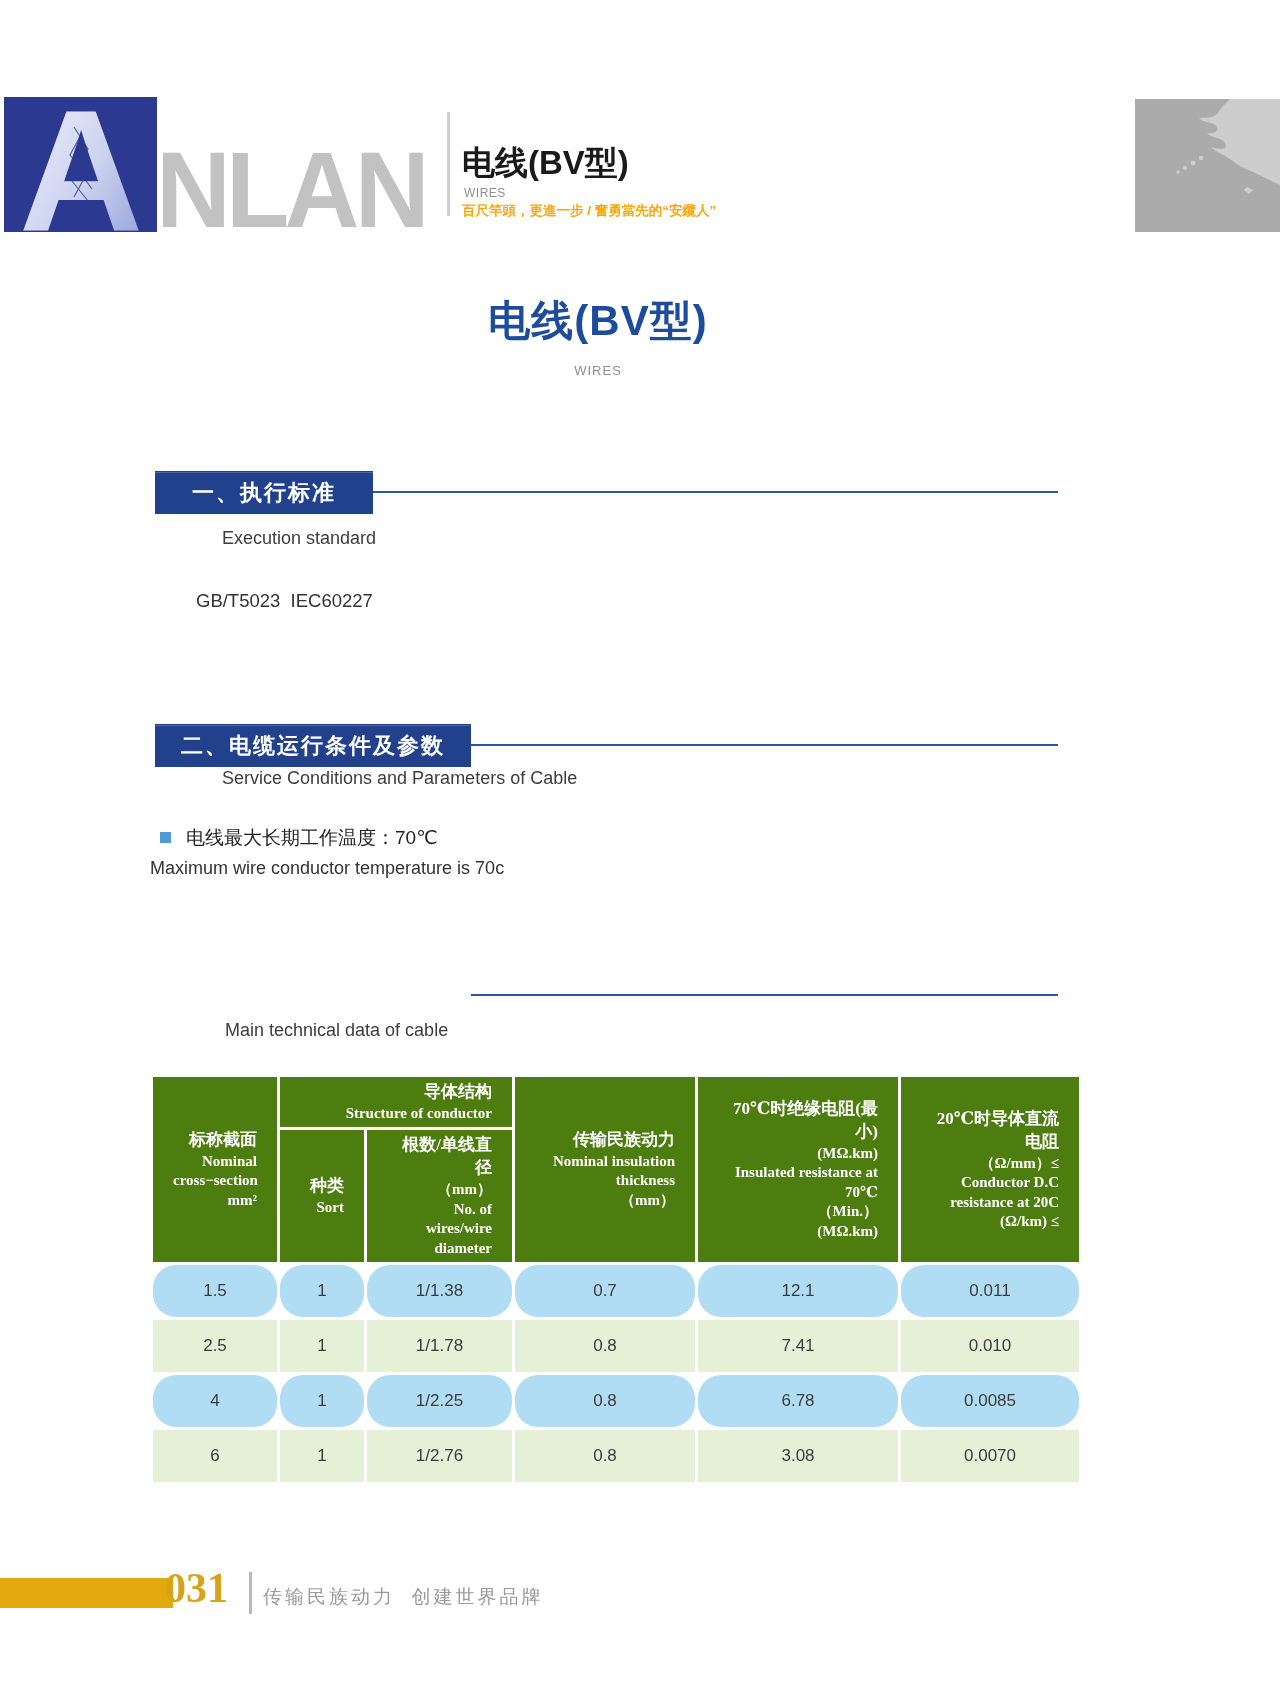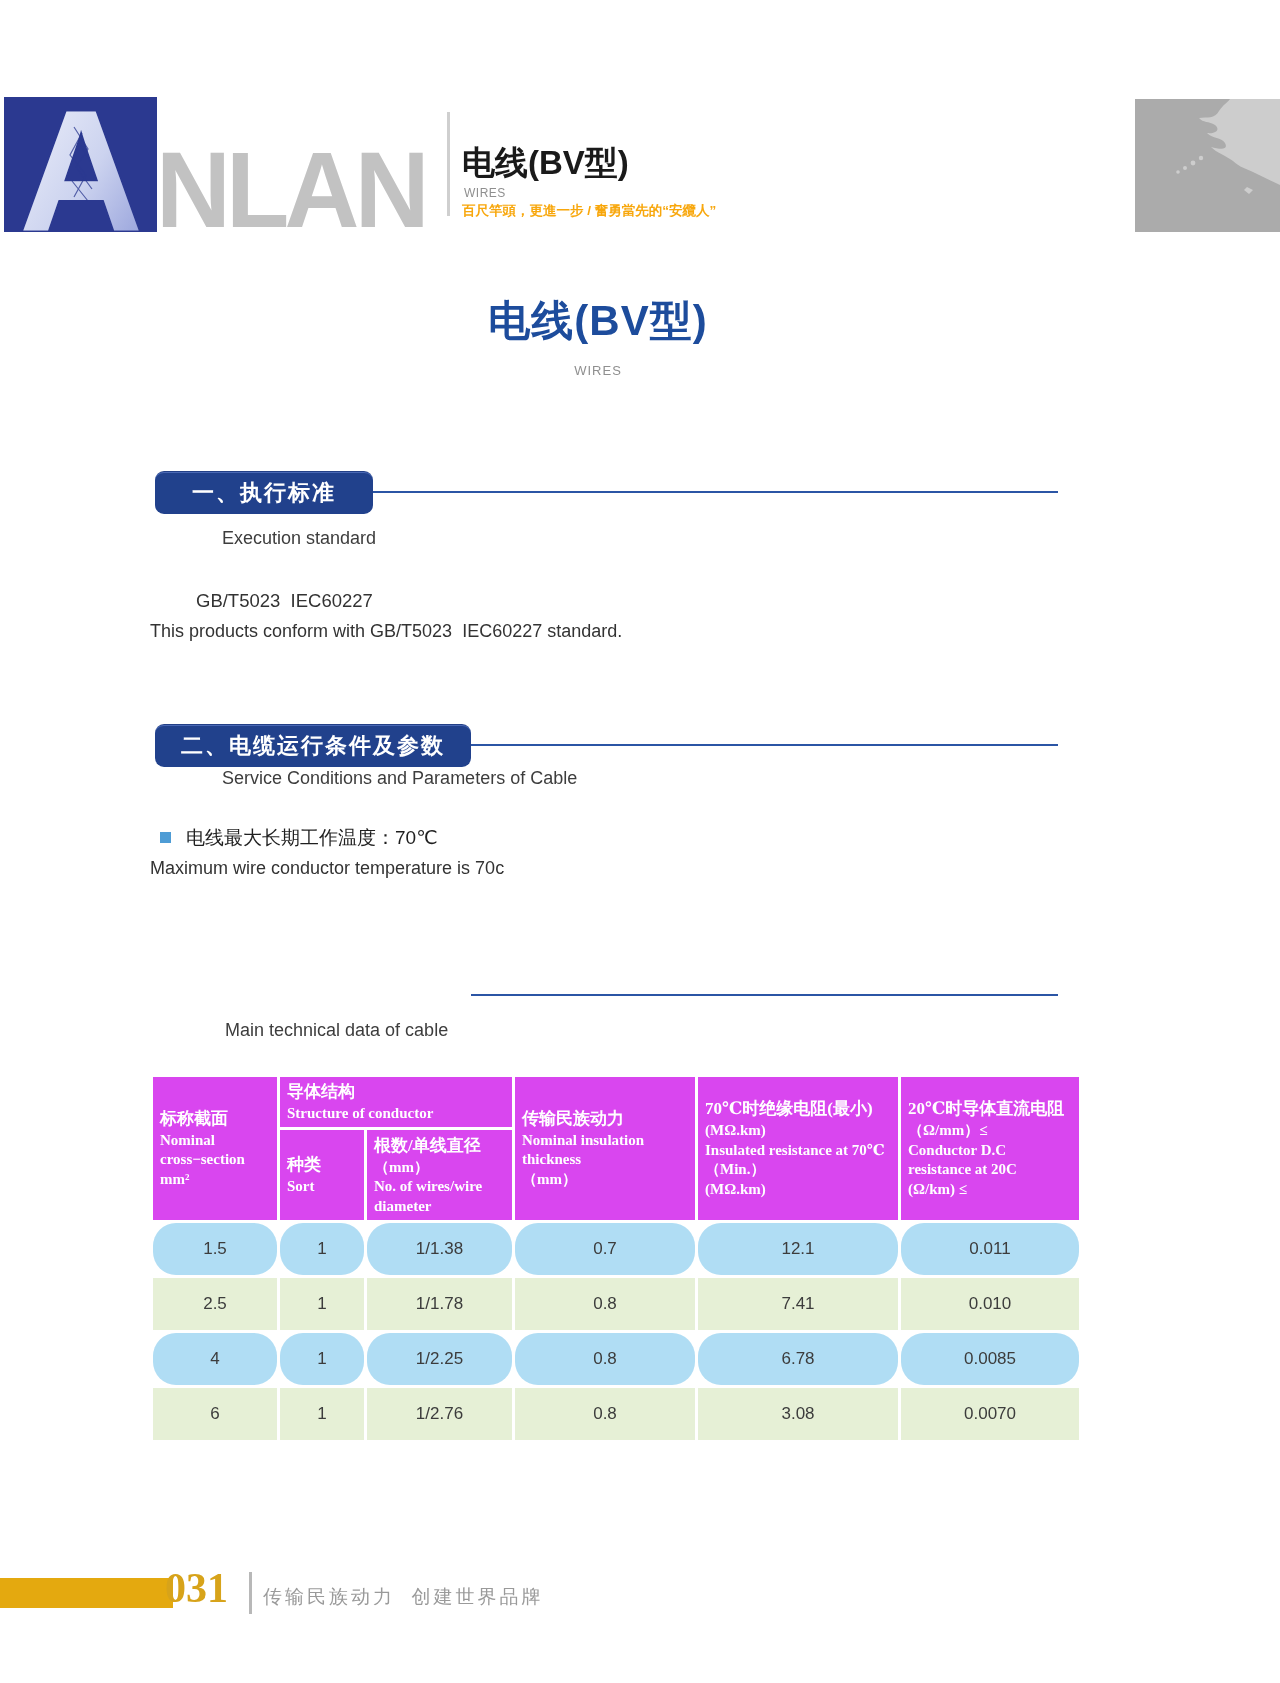--- a/index.html
+++ b/index.html
@@ -24,37 +24,37 @@
   
   .title-wrap{left:0;top:293px;width:1196px;text-align:center;}
   .main-title{font-size:42px;font-weight:bold;color:#1D4C9C;letter-spacing:1px;}
   .main-sub{margin-top:14px;font-size:13px;color:#8f8f8f;letter-spacing:1px;}
 
   
   .banner{
     left:155px;height:42px;background:#21418C;color:#ffffff;
     font-size:22px;font-weight:bold;letter-spacing:2px;
     display:flex;align-items:center;justify-content:center;
-    border-top:1px solid #50433c10;box-shadow:inset 0 1px 0 #4a69b5;border-radius:9px;
+    border-top:1px solid #50433c10;box-shadow:inset 0 1px 0 #4a69b5;
   }
   .connector{height:2px;background:#2B55A5;}
   .sec-sub{font-size:18px;color:#3d3d3d;}
   .body-line{font-size:18px;color:#333333;white-space:pre;}
   .bullet-sq{width:11px;height:11px;background:#4E9CD5;}
   .bullet-text{font-size:19px;color:#1f1f1f;}
 
   
   .tech-table{
     left:150px;top:1074px;width:931px;
     border-collapse:separate;border-spacing:3px;table-layout:fixed;
   }
   .tech-table th{
-    background:#d946ef;color:#ffffff;text-align:left;vertical-align:middle;
+    background:#4d7c0f;color:#ffffff;text-align:right;vertical-align:middle;
     font-family:"Liberation Serif","DejaVu Serif",serif;font-weight:bold;
-    padding:4px 7px;
+    padding:4px 20px;
   }
   .th-zh{font-size:17px;line-height:1.35;}
   .th-en{font-size:15px;line-height:1.3;white-space:pre-line;}
   .tech-table td{
     height:50px;text-align:center;vertical-align:middle;
     font-size:17px;color:#3c3c3c;
   }
   tr.row-blue td{background:#B0DDF4;border-radius:23px;}
   tr.row-green td{background:#E6F0D6;}
 
@@ -115,21 +115,20 @@
     <div class="main-title">电线(BV型)</div>
     <div class="main-sub">WIRES</div>
   </div>
 
   <div class="abs banner" style="top:471px;width:218px;">
     <span>一、执行标准</span>
   </div>
   <div class="abs connector" style="left:373px;top:491px;width:685px;"></div>
   <div class="abs sec-sub" style="left:222px;top:528px;">Execution standard</div>
   <div class="abs body-line" style="left:196px;top:590px;font-size:18.5px;">GB/T5023  IEC60227</div>
-  <div class="abs body-line" style="left:150px;top:621px;">This products conform with GB/T5023  IEC60227 standard.</div>
 
   <div class="abs banner" style="top:724px;width:316px;">
     <span>二、电缆运行条件及参数</span>
   </div>
   <div class="abs connector" style="left:471px;top:744px;width:587px;"></div>
   <div class="abs sec-sub" style="left:222px;top:768px;">Service Conditions and Parameters of Cable</div>
   <div class="abs bullet-sq" style="left:160px;top:832px;"></div>
   <div class="abs bullet-text" style="left:186px;top:825px;">电线最大长期工作温度：70℃</div>
   <div class="abs body-line" style="left:150px;top:858px;">Maximum wire conductor temperature is 70c</div>
 

